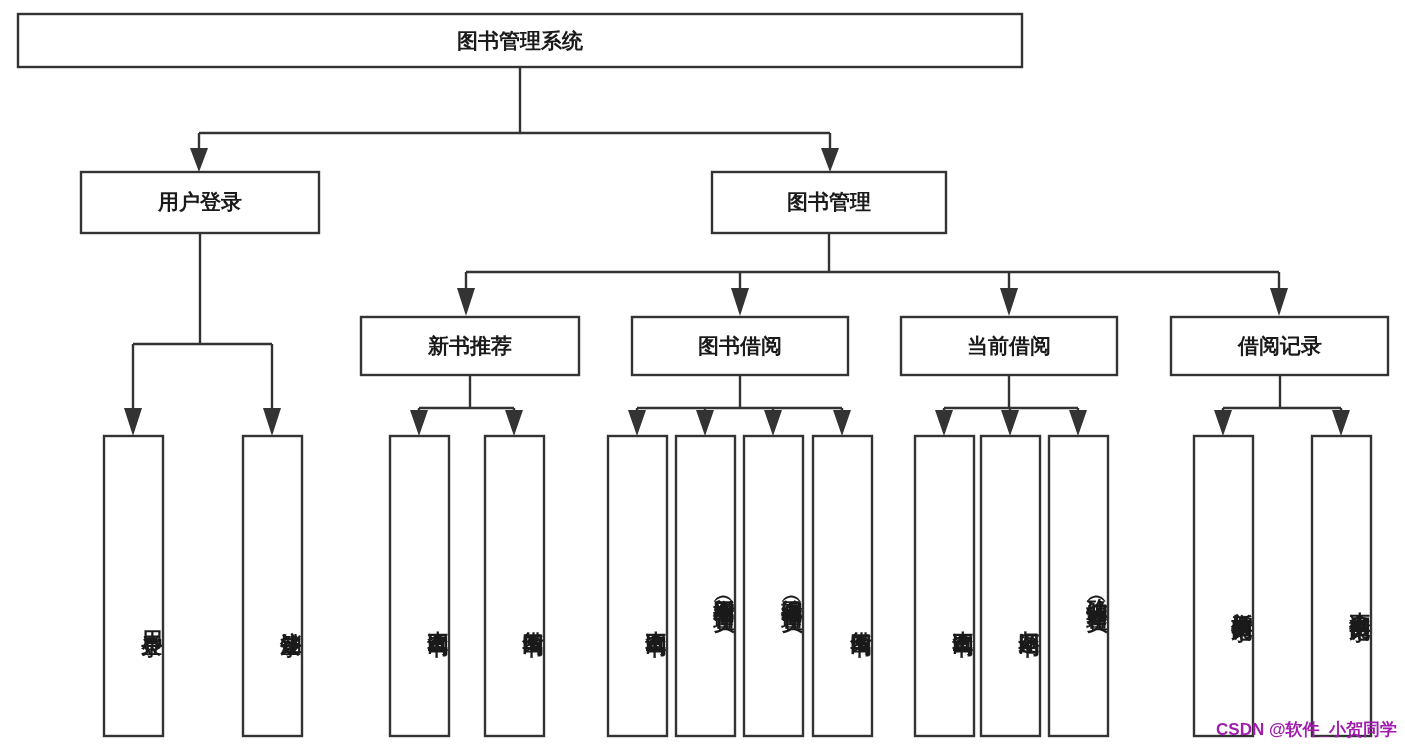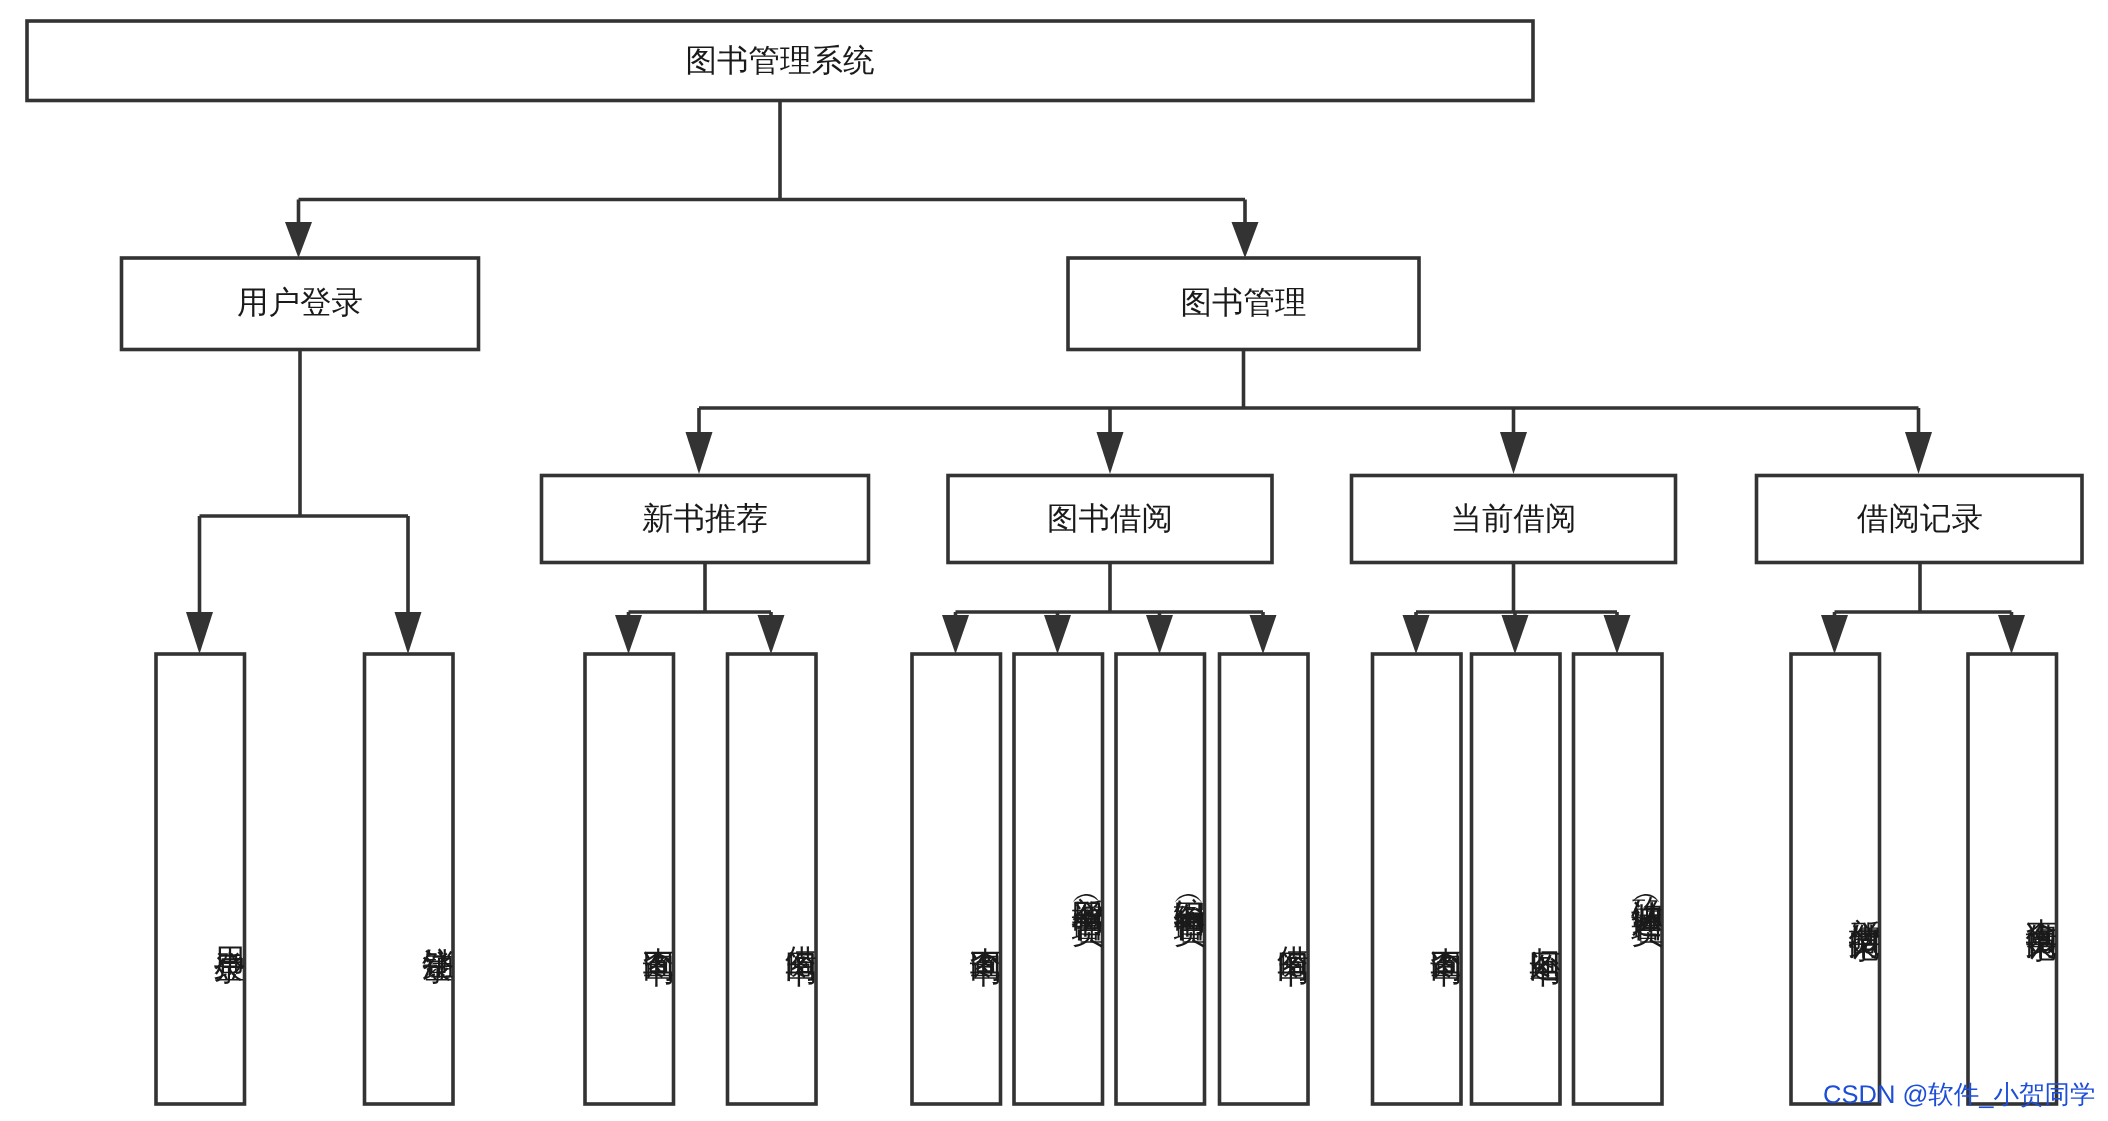--- a/index.html
+++ b/index.html
@@ -11,20 +11,21 @@
     width: 1405px;
     height: 747px;
     font-family: "Liberation Sans", "DejaVu Sans", sans-serif;
     overflow: hidden;
   }
   #diagram-root {
     position: relative;
     width: 1405px;
     height: 747px;
     background: #ffffff;
+    font-weight: bold;
   }
   svg#tree-svg {
     position: absolute;
     left: 0;
     top: 0;
     width: 1405px;
     height: 747px;
   }
   .node-box {
     fill: #ffffff;
@@ -62,21 +63,21 @@
     align-items: flex-start;
     justify-content: center;
     pointer-events: none;
   }
   .watermark {
     position: absolute;
     right: 8px;
     bottom: 6px;
     font-family: "Liberation Sans", "DejaVu Sans", sans-serif;
     font-size: 17px;
-    color: #1d4ed8;
+    color: #a21caf;
     white-space: nowrap;
   }
 </style>
 </head>
 <body>
 
 <div id="diagram-root">
 
   <svg id="tree-svg" viewBox="0 0 1405 747">
     <defs></defs>

